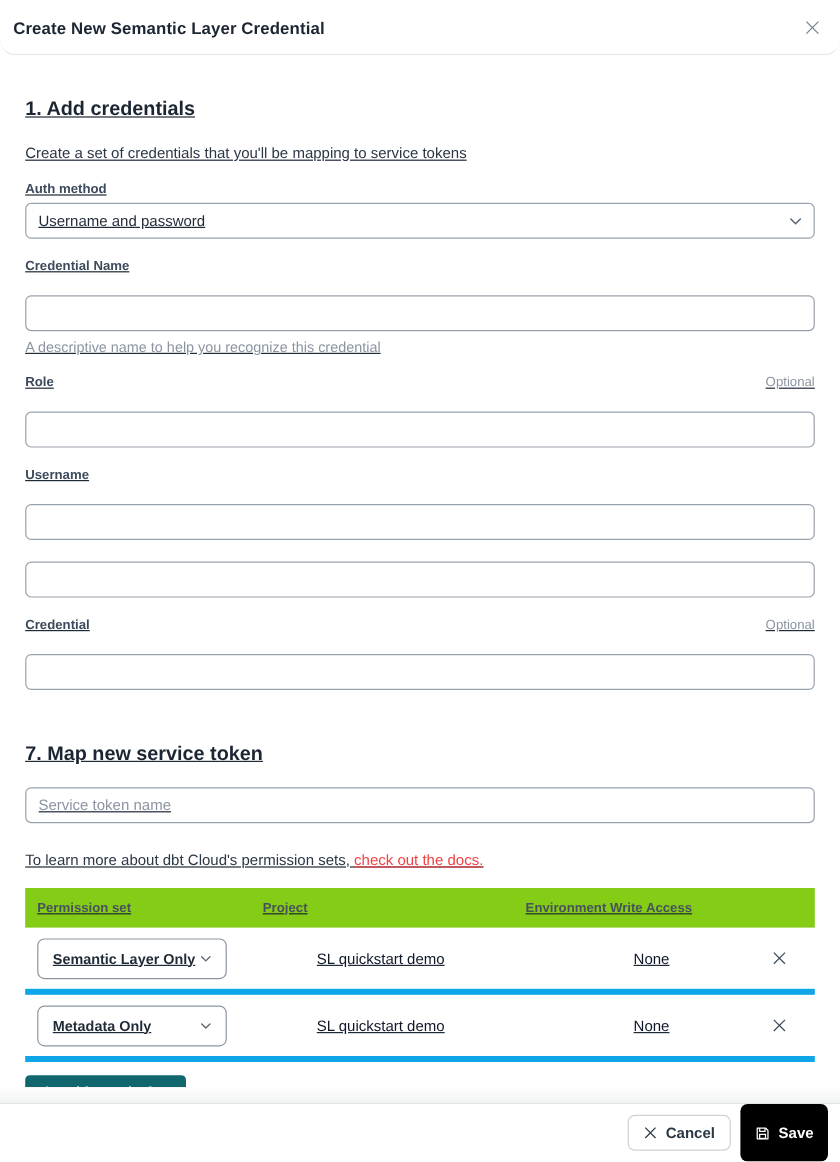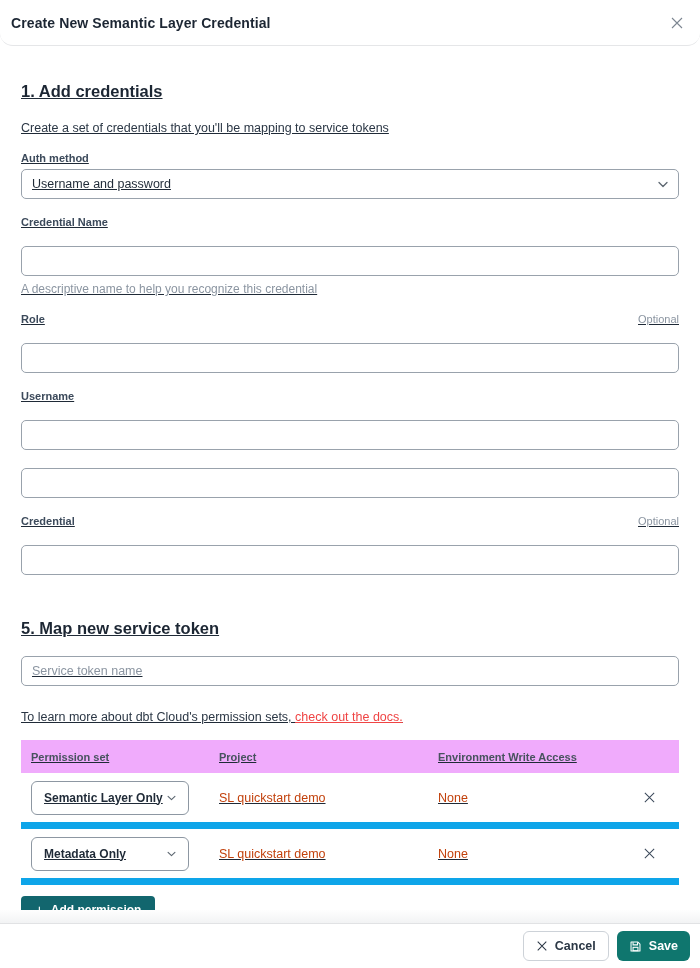--- a/index.html
+++ b/index.html
@@ -71,44 +71,45 @@
   
   .docs-line { margin-top: 24px; font-size: 12.5px; color: #2b3745; }
   .docs-link { color: #ef4444; text-decoration: underline; cursor: pointer; }
 
   
   .perm-table { margin-top: 16px; }
   .perm-header {
     display: grid;
     grid-template-columns: 188px 219px 1fr 40px;
     align-items: center;
-    background: #f0abfc;
+    background: #84cc16;
     height: 33px;
   }
   .perm-header > div {
     font-size: 11px; font-weight: 700; color: #47525e; padding-left: 10px;
   }
   .perm-row {
     display: grid;
     grid-template-columns: 188px 219px 1fr 40px;
     align-items: center;
     height: 56px;
-    border-bottom: 7px solid #0ea5e9;
+    border-bottom: 5px solid #0ea5e9;
+    gap: 45px;
   }
   .perm-row > div { padding-left: 10px; }
   .perm-select {
     width: 158px; height: 34px;
     border: 1px solid #8d97a2; border-radius: 6px;
     background: #fff;
     display: flex; align-items: center; justify-content: space-between;
     padding: 0 12px;
     font-size: 12px; font-weight: 700; color: #1f2a37;
     cursor: pointer;
   }
-  .perm-cell-text { font-size: 12.5px; color: #c2410c; }
+  .perm-cell-text { font-size: 12.5px; color: #0f172a; }
   .remove-btn {
     background: none; border: none; cursor: pointer;
     color: #3c4a5b; display: flex; align-items: center; justify-content: center;
     padding: 4px; justify-self: start;
   }
 
   
   .add-perm-btn {
     margin-top: 11px;
     display: inline-flex; align-items: center; gap: 7px;
@@ -135,23 +136,23 @@
   .cancel-btn {
     display: inline-flex; align-items: center; gap: 7px;
     background: #ffffff; color: #2b3745;
     border: 1px solid #cdd2d8; border-radius: 6px;
     height: 30px; padding: 0 12px;
     font-size: 12.5px; font-weight: 600; cursor: pointer;
     font-family: "Liberation Sans", "DejaVu Sans", sans-serif;
   }
   .save-btn {
     display: inline-flex; align-items: center; gap: 7px;
-    background: #0f766e; color: #ffffff;
+    background: #000000; color: #ffffff;
     border: none; border-radius: 6px;
-    height: 30px; padding: 0 12px;
+    height: 48px; padding: 0 12px;
     font-size: 12.5px; font-weight: 700; cursor: pointer;
     font-family: "Liberation Sans", "DejaVu Sans", sans-serif;
   }
   .icon-svg { display: block; }
 </style>
 </head>
 <body>
 
 <div class="modal">
 
@@ -215,21 +216,21 @@
 
     <div class="field">
       <div class="field-label-row">
         <span class="field-label">Credential</span>
         <span class="optional-tag">Optional</span>
       </div>
       <input class="text-input" type="text" value="" style="">
     </div>
 
     
-    <div class="section-heading" id="section2-heading">5. Map new service token</div>
+    <div class="section-heading" id="section2-heading">7. Map new service token</div>
 
     <div class="field">
       <input class="text-input" type="text" placeholder="Service token name" style="">
     </div>
 
     <div class="docs-line"><span>To learn more about dbt Cloud's permission sets, </span><a class="docs-link">check out the docs.</a></div>
 
     
     <div class="perm-table">
       <div class="perm-header">

